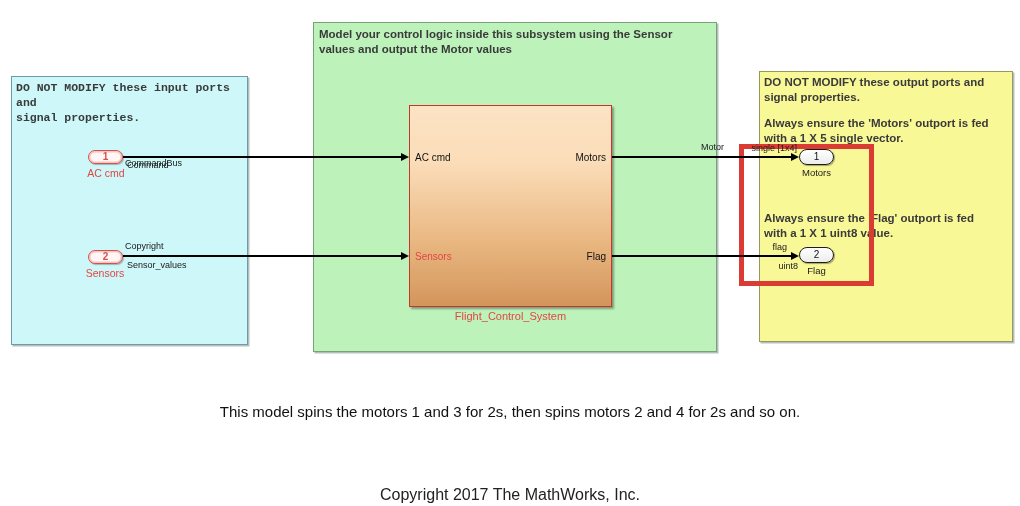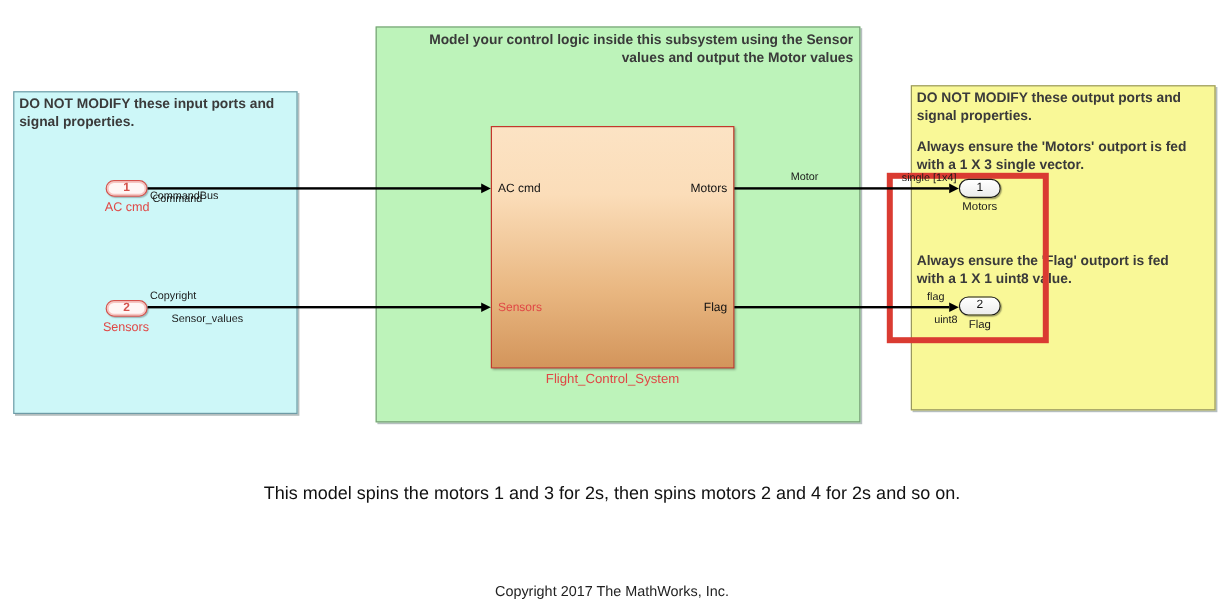--- a/index.html
+++ b/index.html
@@ -7,21 +7,21 @@
          font-family:"Liberation Sans", sans-serif; }
 
   
   .note { position:absolute; box-sizing:border-box; border:1px solid #7d9a90;
           box-shadow:1.5px 1.5px 0 rgba(90,110,110,0.45); z-index:1; }
   .note-text { font-weight:bold; font-size:11.5px; line-height:1.32; color:#3a3a3a;
                white-space:pre-line; }
   .note-cyan   { left:11px;  top:76px; width:237px; height:269px; background:#cdf7f8; border-color:#6e9ba6; }
   .note-green  { left:313px; top:22px; width:404px; height:330px; background:#bdf3ba; border-color:#79a279; }
   .note-yellow { left:759px; top:71px; width:254px; height:271px; background:#f9f897; border-color:#99985f; }
-  .note-pad { padding:3px 4px; }
+  .note-pad { padding:3px 4px;font-family:Liberation Mono, monospace; }
   .ynote { position:absolute; left:4px; width:244px; }
 
   
   .highlight-rect { position:absolute; left:739px; top:144px; width:135px; height:142px;
                     box-sizing:border-box; border:5px solid #da3b32; z-index:2; }
 
   
   .subsystem { position:absolute; left:409px; top:105px; width:203px; height:202px;
                box-sizing:border-box; border:1.6px solid #c5372c;
                background:linear-gradient(180deg,#fce3c4 0%, #fbddb9 28%, #e9b781 68%, #d3955b 100%);
@@ -46,40 +46,40 @@
            border-bottom:4px solid transparent; border-left:8px solid #000; z-index:3; }
 
   
   .siglabel { position:absolute; font-size:9px; color:#1a1a1a; z-index:3; white-space:nowrap; }
   .portname { position:absolute; font-size:10.5px; color:#e04745; z-index:3;
               text-align:center; white-space:nowrap; }
 
   .desc { position:absolute; left:0; top:403px; width:1020px; text-align:center;
           font-size:15px; color:#111; }
   .copyright { position:absolute; left:0; top:486px; width:1020px; text-align:center;
-               font-size:12px; color:#222; }
+               font-size:16px; color:#222; }
 </style>
 </head>
 <body>
 
 <div class="note note-cyan">
   <div class="note-text note-pad">DO NOT MODIFY these input ports and
 signal properties.</div>
 </div>
 
 <div class="note note-green">
-  <div class="note-text" style="padding:4px 5px;text-align:right;">Model your control logic inside this subsystem using the Sensor
+  <div class="note-text" style="padding:4px 5px;">Model your control logic inside this subsystem using the Sensor
 values and output the Motor values</div>
 </div>
 
 <div class="note note-yellow">
   <div class="note-text ynote" style="top:3px;">DO NOT MODIFY these output ports and
 signal properties.</div>
   <div class="note-text ynote" style="top:44px;">Always ensure the 'Motors' outport is fed
-with a 1 X 3 single vector.</div>
+with a 1 X 5 single vector.</div>
   <div class="note-text ynote" style="top:139px;">Always ensure the 'Flag' outport is fed
 with a 1 X 1 uint8 value.</div>
 </div>
 
 <div class="highlight-rect"></div>
 
 <div class="subsystem">
   <div class="ss-port" style="left:5px;  top:46px;">AC cmd</div>
   <div class="ss-port" style="left:5px;  top:145px; color:#e04745;">Sensors</div>
   <div class="ss-port" style="right:5px; top:46px;">Motors</div>
@@ -93,28 +93,28 @@
 <div class="siglabel" style="left:125px; top:158px;">CommandBus</div>
 <div class="siglabel" style="left:127px; top:160px;">Command</div>
 <div class="portname" style="left:80px; top:167px; width:52px;">AC cmd</div>
 <div class="hline" style="left:123px; top:156px; width:279px;"></div>
 <div class="arrow" style="left:401px; top:153px;"></div>
 
 <div class="inport" style="left:88px; top:250px;">
   <span>2</span>
 </div>
 <div class="siglabel" style="left:125px; top:241px;">Copyright</div>
-<div class="siglabel" style="left:127px; top:260px;margin-left:16px;">Sensor_values</div>
+<div class="siglabel" style="left:127px; top:260px;">Sensor_values</div>
 <div class="portname" style="left:76px; top:267px; width:58px;">Sensors</div>
 <div class="hline" style="left:123px; top:255px; width:279px;"></div>
 <div class="arrow" style="left:401px; top:252px;"></div>
 
 <div class="hline" style="left:612px; top:156px; width:179px;"></div>
 <div class="arrow" style="left:791px; top:153px;"></div>
-<div class="siglabel" style="left:632px; top:142px; width:50px; text-align:right;">Motor</div>
+<div class="siglabel" style="left:674px; top:142px; width:50px; text-align:right;">Motor</div>
 <div class="siglabel" style="left:727px; top:143px; width:70px; text-align:right;">single [1x4]</div>
 <div class="outport" style="left:799px; top:149px;">
   <span>1</span>
 </div>
 <div class="siglabel" style="left:799px; top:167px; width:35px; text-align:center; font-size:9.5px;">Motors</div>
 
 <div class="hline" style="left:612px; top:255px; width:179px;"></div>
 <div class="arrow" style="left:791px; top:252px;"></div>
 <div class="siglabel" style="left:737px; top:242px; width:50px; text-align:right;">flag</div>
 <div class="siglabel" style="left:748px; top:261px; width:50px; text-align:right;">uint8</div>

